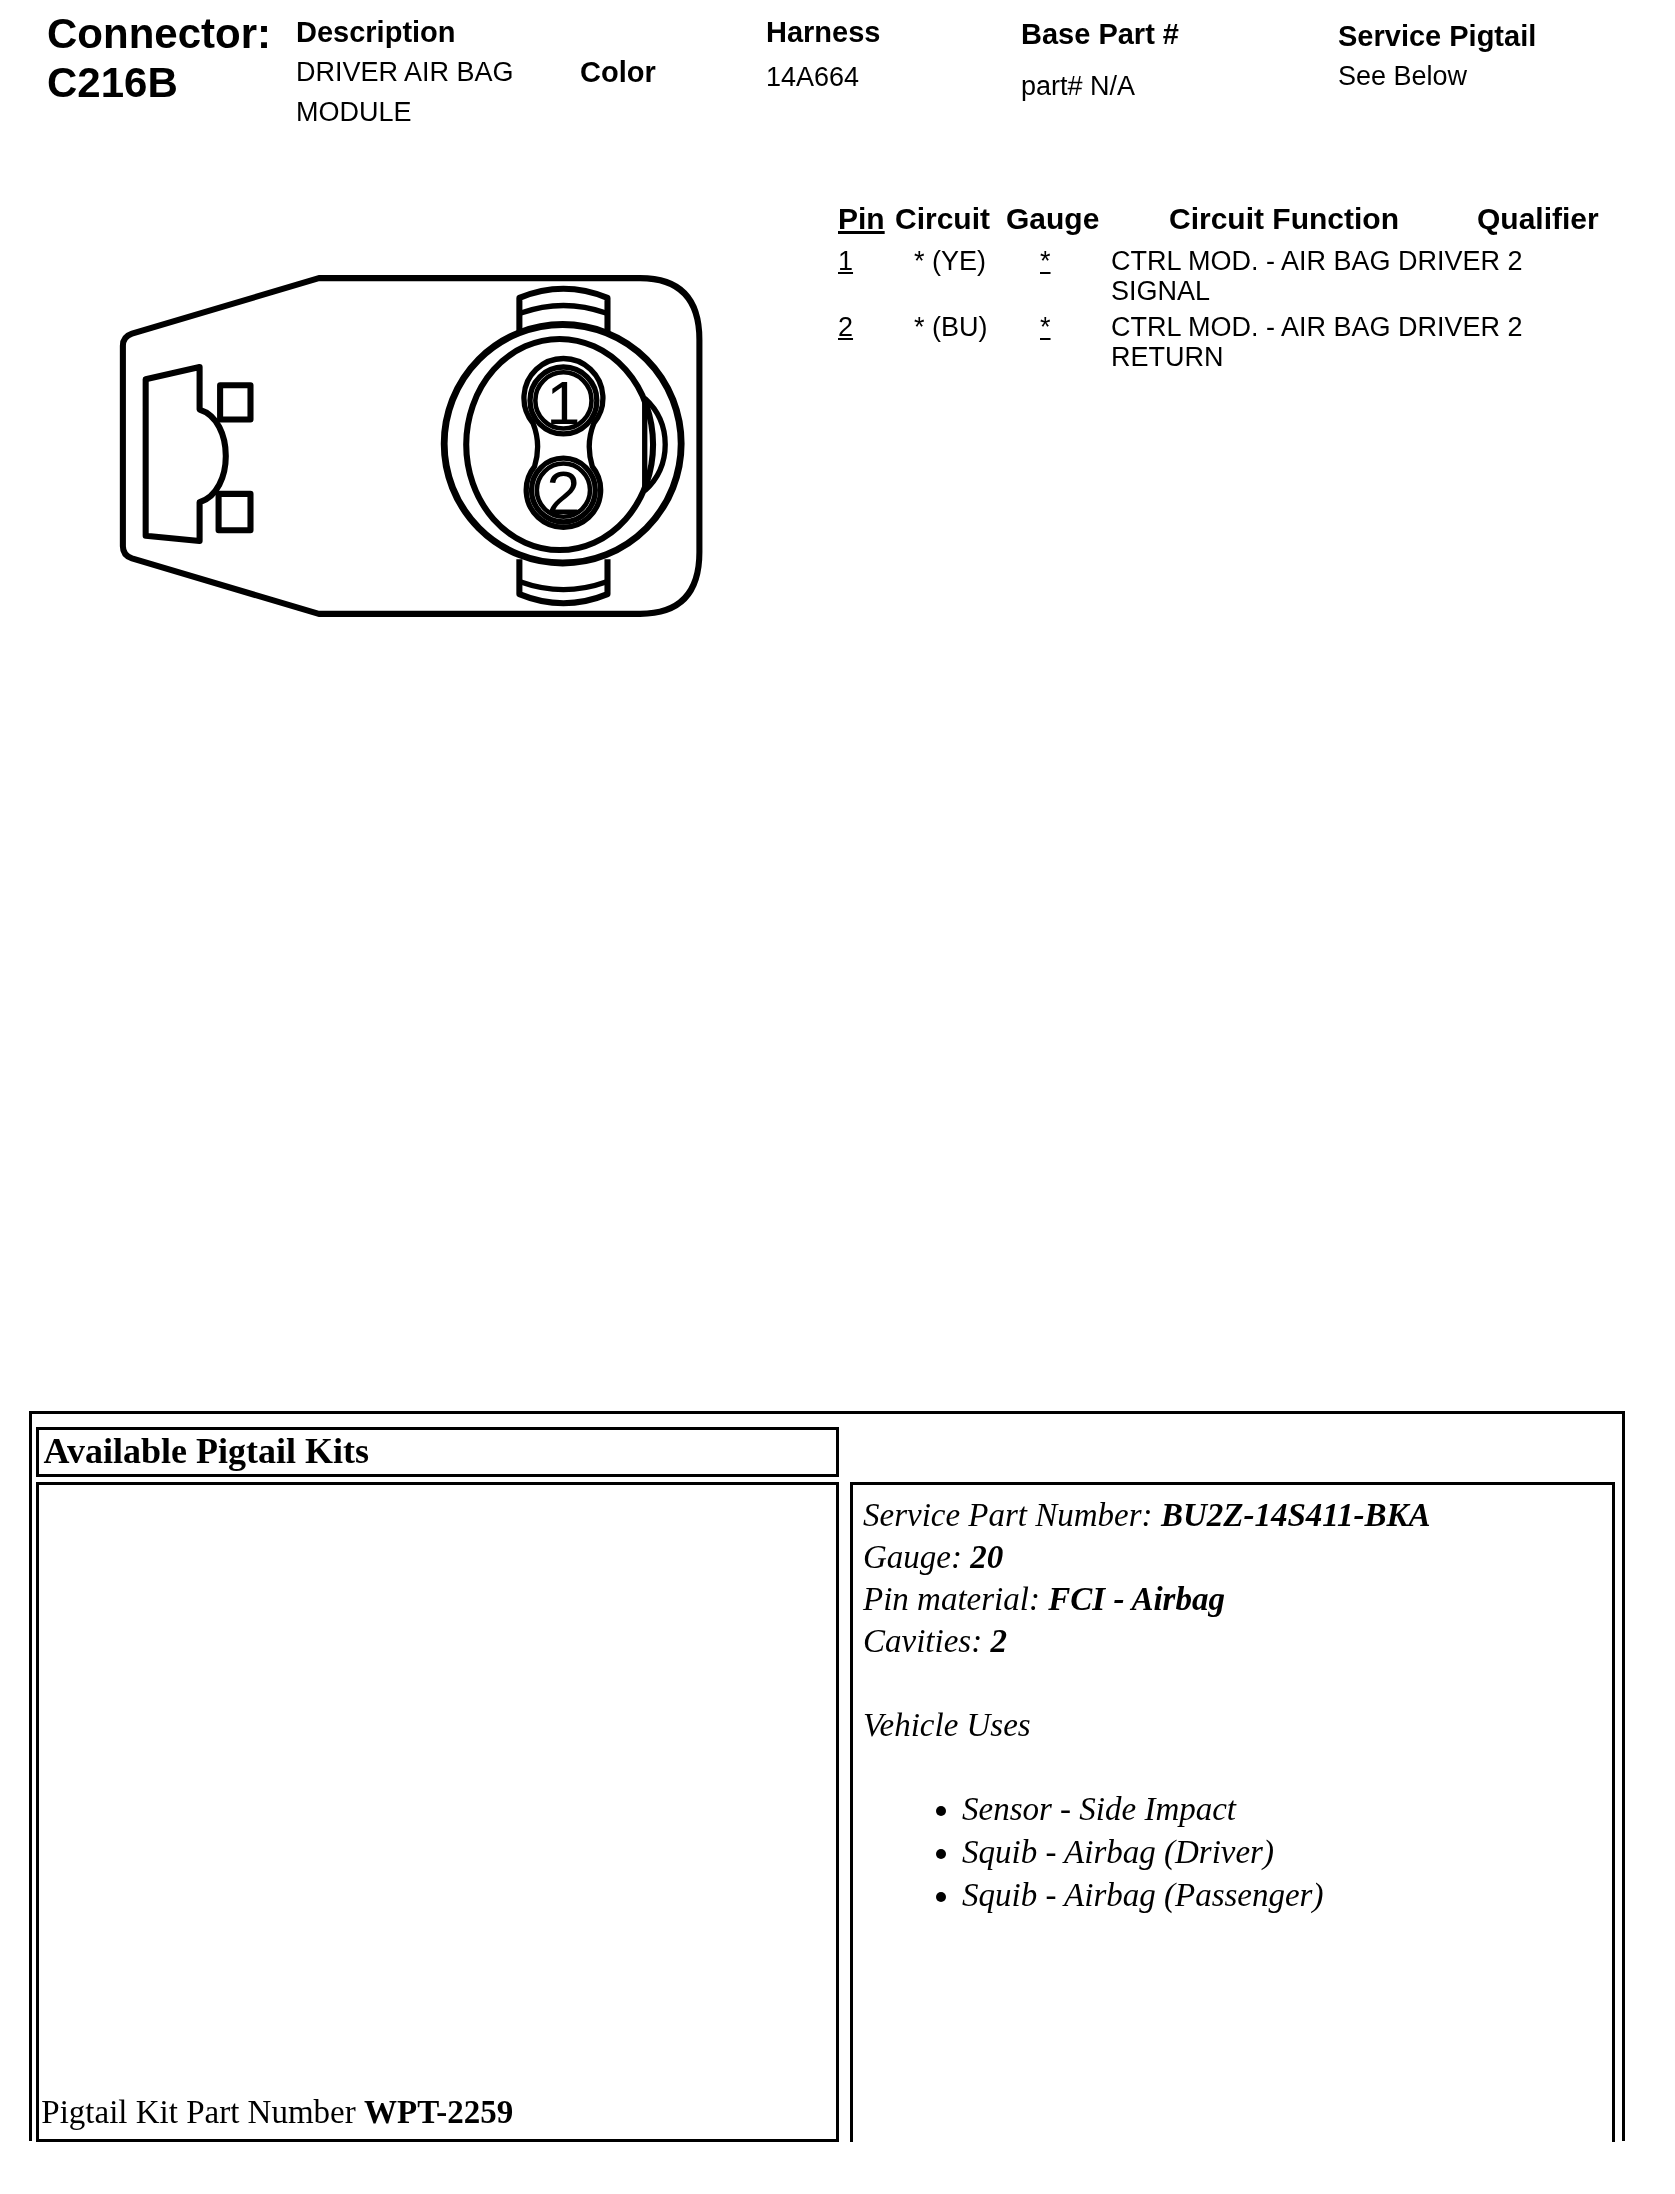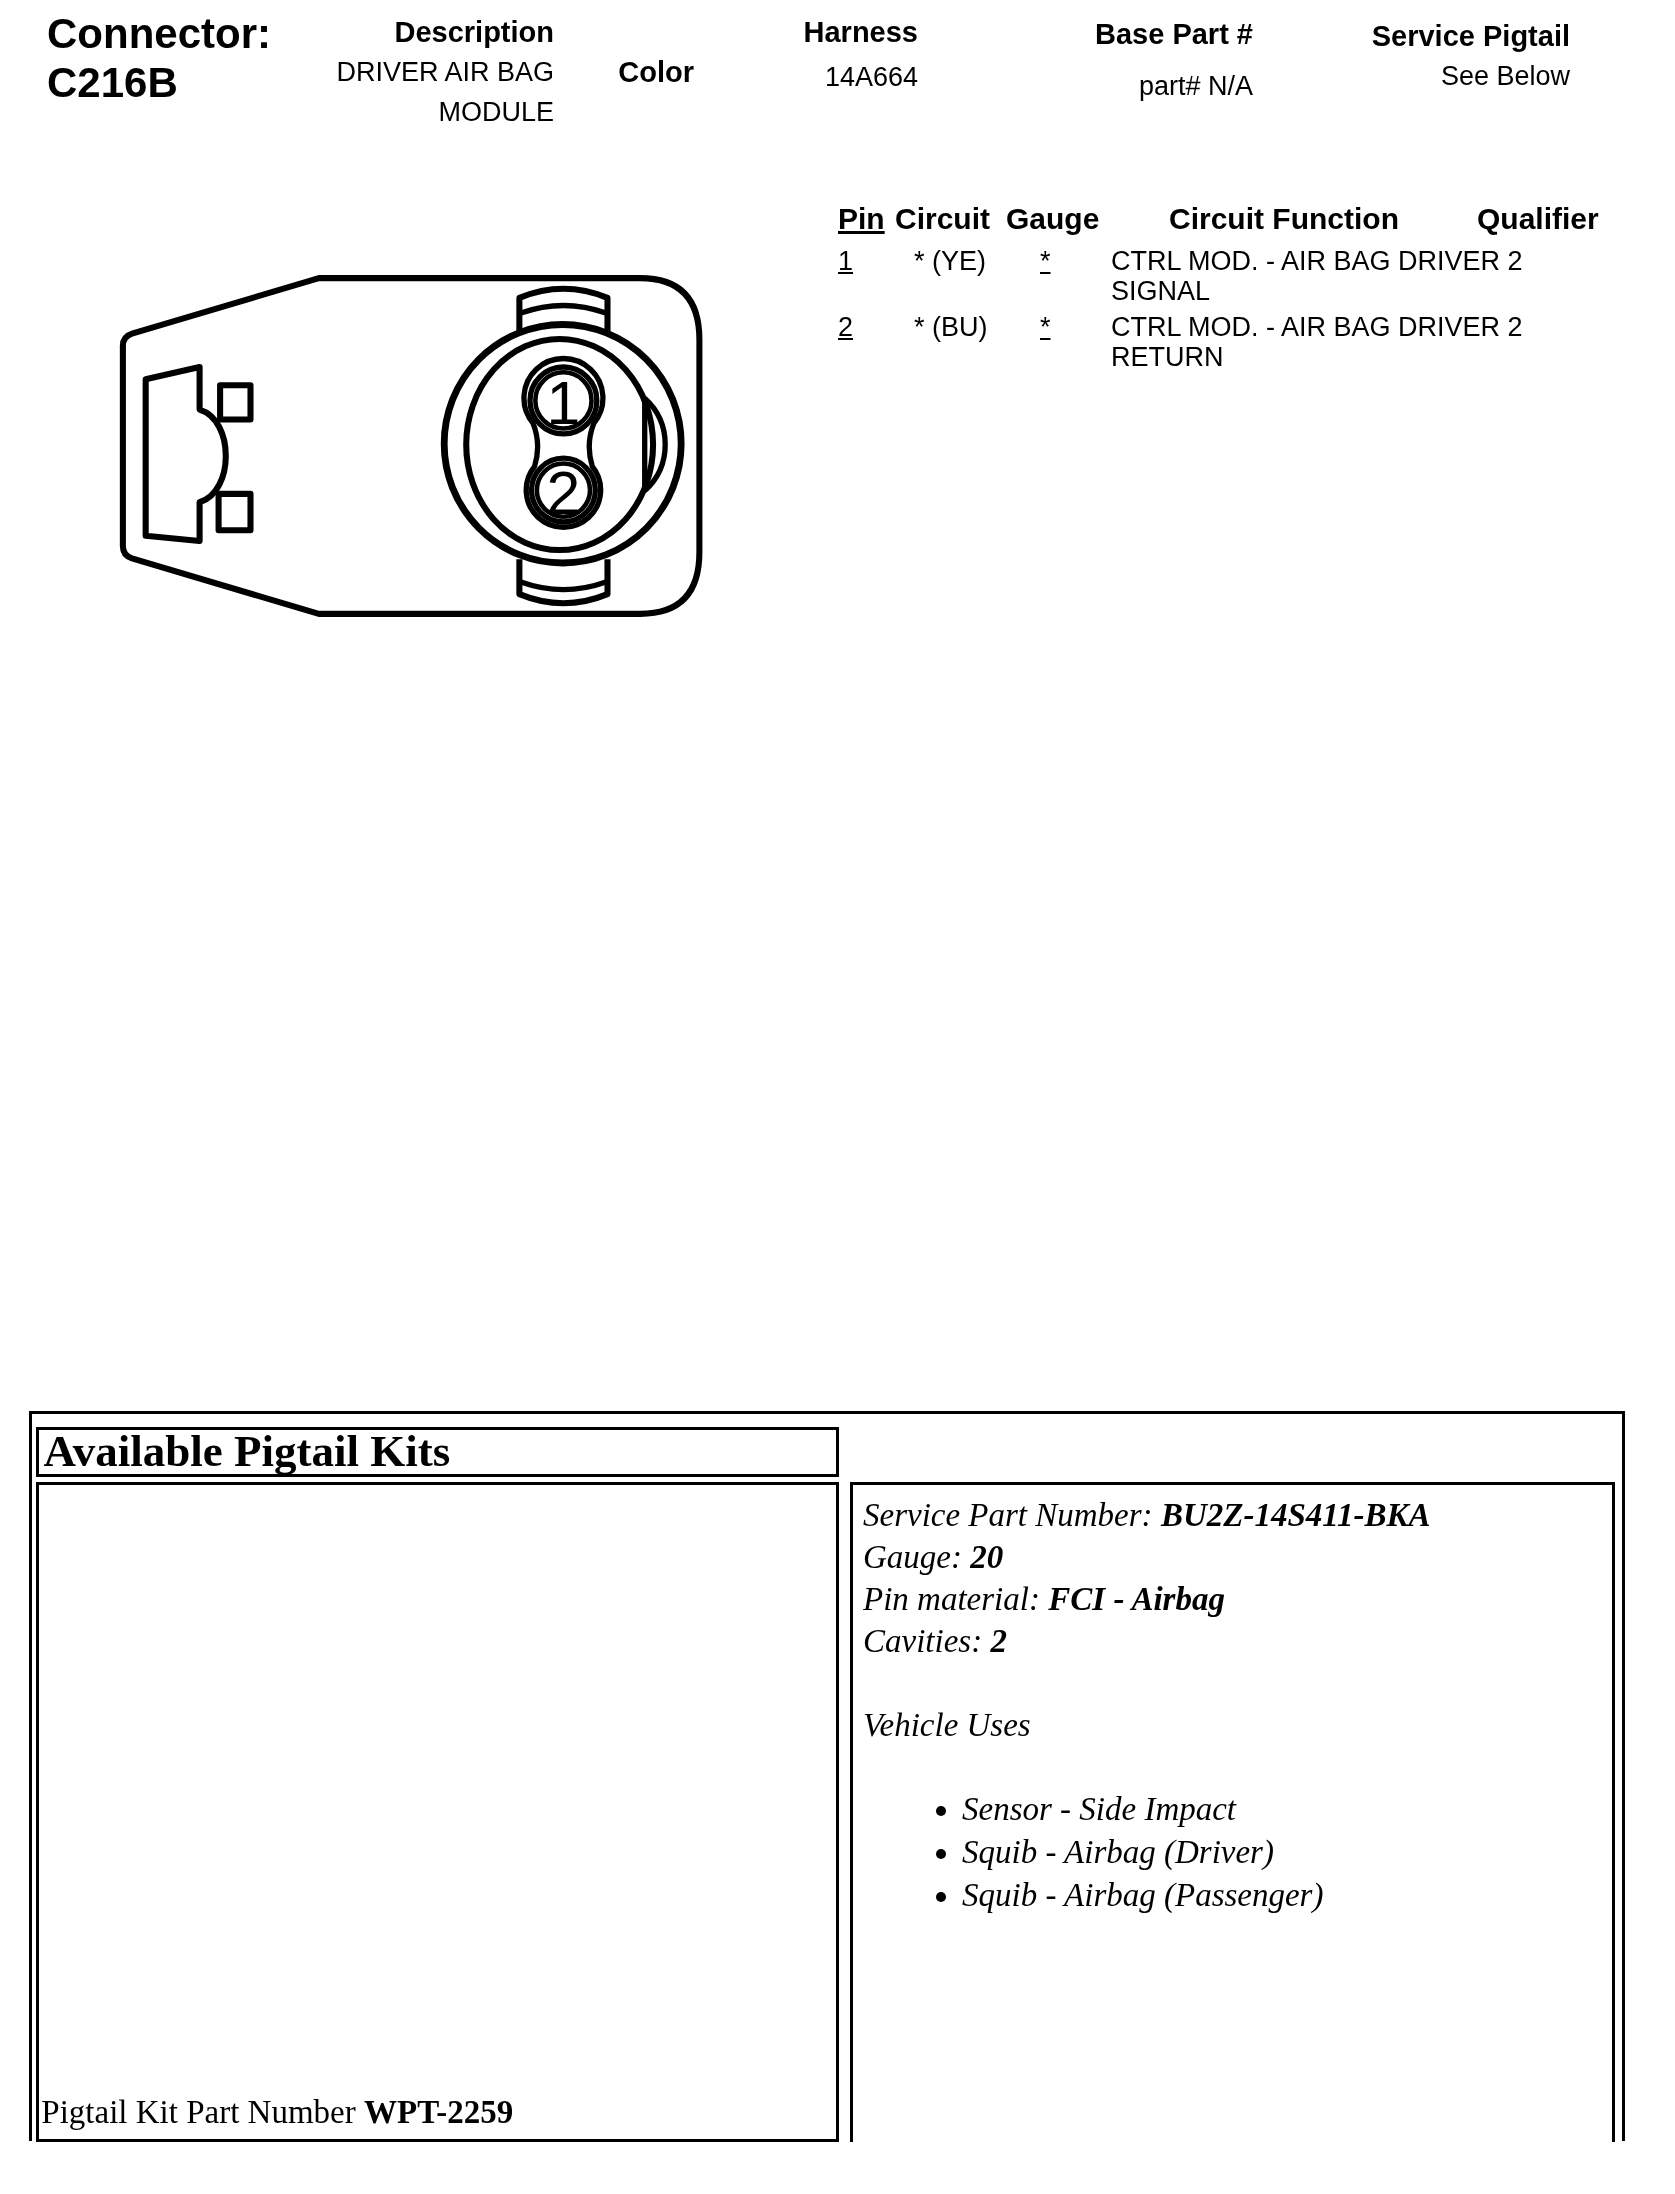--- a/index.html
+++ b/index.html
@@ -5,39 +5,39 @@
   html,body { margin:0; padding:0; background:#ffffff; }
   body {
     width:1676px; height:2194px; position:relative; overflow:hidden;
     font-family:"Liberation Sans", sans-serif; color:#000;
   }
   .page { position:absolute; inset:0; }
   .abs { position:absolute; }
 
   
   .connector-title { left:47px; top:9px; font-size:42px; font-weight:bold; line-height:49px; }
-  .hcol { text-align:right; }
+  .hcol { text-align:left; }
   .hlabel { font-weight:bold; font-size:29px; line-height:40px; }
   .hvalue { font-size:27px; line-height:40px; }
 
   
   .pt-th { font-weight:bold; font-size:30px; line-height:35px; white-space:nowrap; }
   .pt-td { font-size:27px; line-height:30px; }
   .ctr { text-align:left;text-decoration:underline; }
 
   
   .diagram { left:106px; top:266px; }
   .diagram text { font-family:"Liberation Sans", sans-serif; }
 
   
   .serif { font-family:"Liberation Serif", serif; }
   .box { box-sizing:border-box; border:3px solid #000; }
   .pk-outer  { left:29px;  top:1411px; width:1596px; height:730px; border-bottom:none; }
   .pk-header { left:36px;  top:1427px; width:803px; height:50px;
-               font-weight:bold; font-size:45px; line-height:43px; padding-left:4.6px; }
+               font-weight:bold; font-size:36px; line-height:43px; padding-left:4.6px; }
   .pk-left   { left:36px;  top:1482px; width:803px; height:660px; }
   .pk-right  { left:850px; top:1482px; width:765px; height:660px; border-bottom:none;
                padding:9px 7.6px 0 10px; font-size:33px; line-height:42px;font-style:italic; }
   .pk-right .val, .kit-line .val { font-weight:bold; margin-left:8.4px; }
   .vu-title { margin-top:42px; }
   ul.vu-list { margin:42px 0 0 0; padding-left:99px; }
   ul.vu-list li { line-height:43px; }
   .kit-line { position:absolute; left:2.3px; bottom:7.6px; font-size:33px; white-space:nowrap; }
 </style>
 </head>

